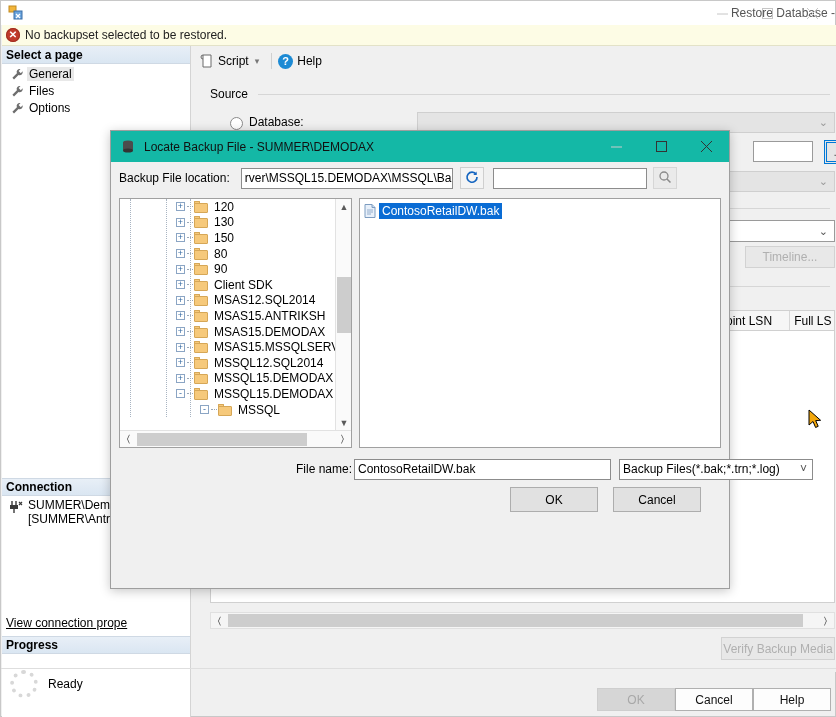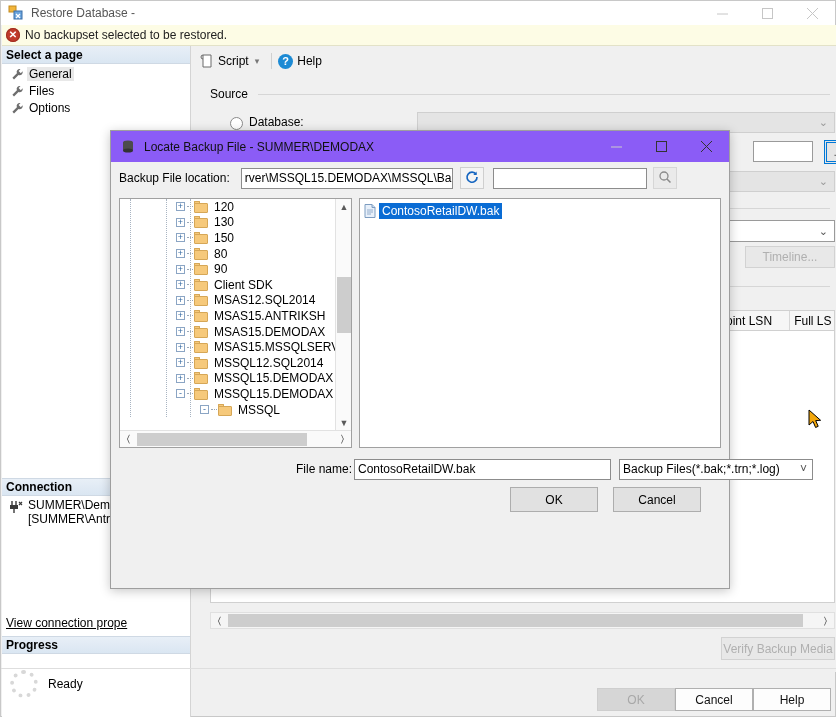--- a/index.html
+++ b/index.html
@@ -16,21 +16,21 @@
 
   
   .main-window {
     position: absolute; left: 0; top: 0; width: 836px; height: 717px;
     background: #f0f0f0;
     border: 1px solid #c8c8c8;
   }
   .titlebar {
     position: absolute; left: 0; top: 0; width: 834px; height: 24px;
     background: #ffffff;
-    display: flex; align-items: center;
+    display: flex; align-items: center; justify-content: space-between;
   }
   .titlebar .tb-icon {
     margin-left: 7px; margin-right: 7px;
     width: 16px; height: 16px; position: relative; flex: none;
   }
   .titlebar .tb-title {
     font-size: 12px; color: #555; white-space: nowrap;
   }
   .win-controls {
     position: absolute; right: 0; top: 0; height: 24px;
@@ -199,21 +199,21 @@
   .fb-dis { background:#d6d6d6; border:1px solid #cecece; color:#a8a8a8; }
   .fb-en { background:#fdfdfd; border:1px solid #b0b0b0; color:#111; }
 
   
   .dialog {
     position: absolute; left: 110px; top: 130px; width: 620px; height: 459px;
     background: #f0f0f0; border: 1px solid #9e9e9e;
     box-shadow: 0 2px 10px rgba(0,0,0,0.22);
   }
   .dlg-title {
-    height: 31px; background: #8b5cf6;
+    height: 31px; background: #14b8a6;
     display:flex; align-items:center; position:relative;
   }
   .dlg-icon { width:16px;height:16px;margin-left:9px;margin-right:8px;flex:none; }
   .dlg-title-text { font-size:12px; color:#111; }
   .dlg-controls { position:absolute; right:0; top:0; height:31px; display:flex; }
   .dlg-ctl { width:45px;height:31px;display:flex;align-items:center;justify-content:center;color:#333; }
   .dlg-ctl.dim { color:#c9c9c9; }
 
   .dlg-loc-row {
     position:absolute; left:0; top:31px; width:618px; height:32px;

